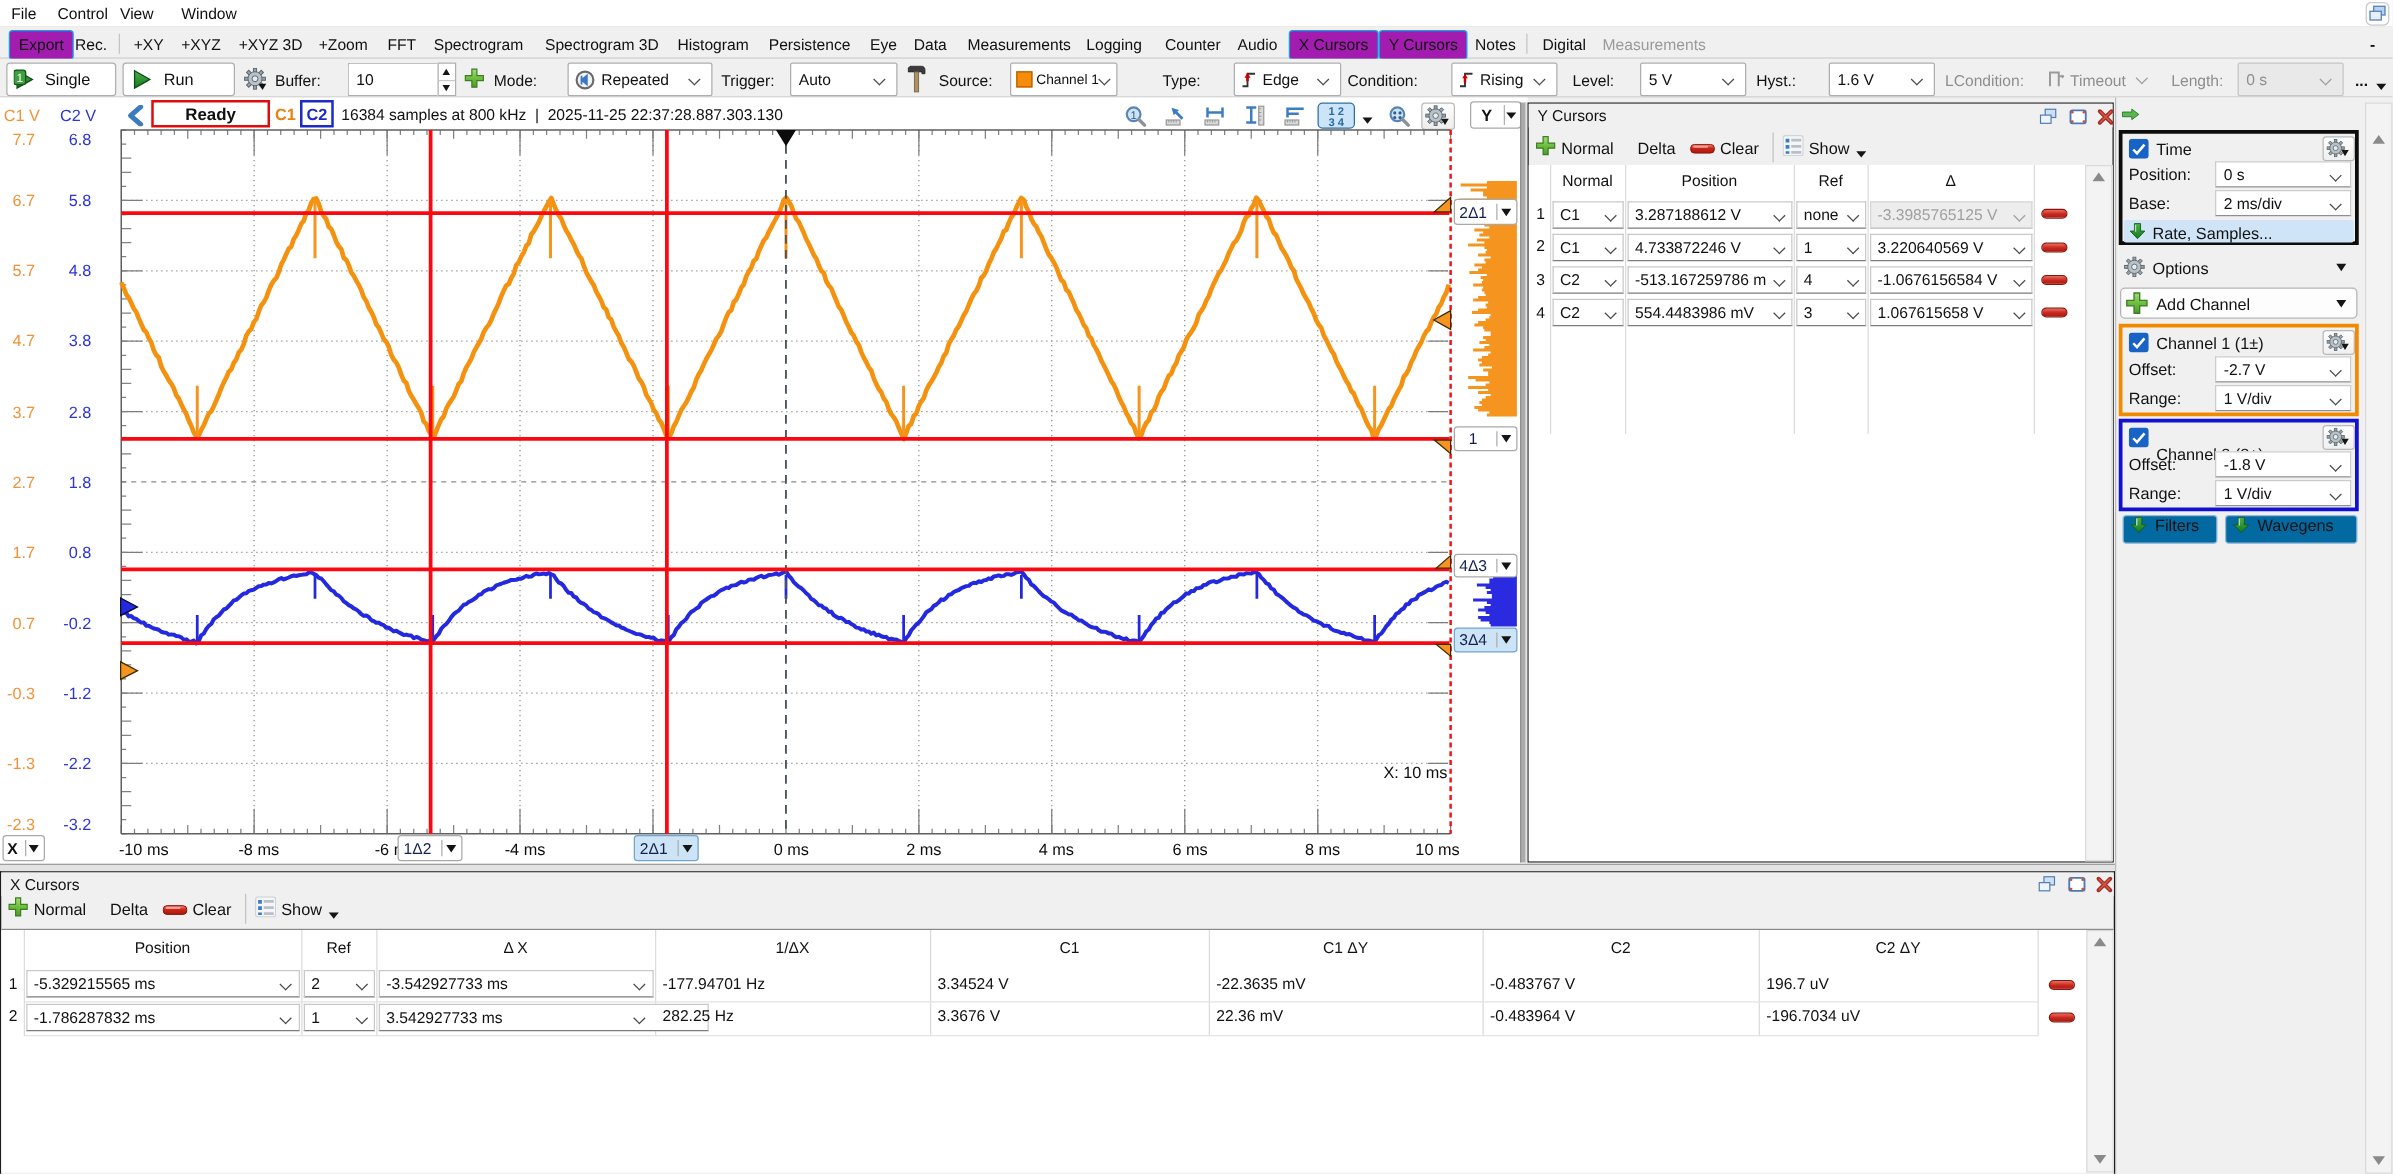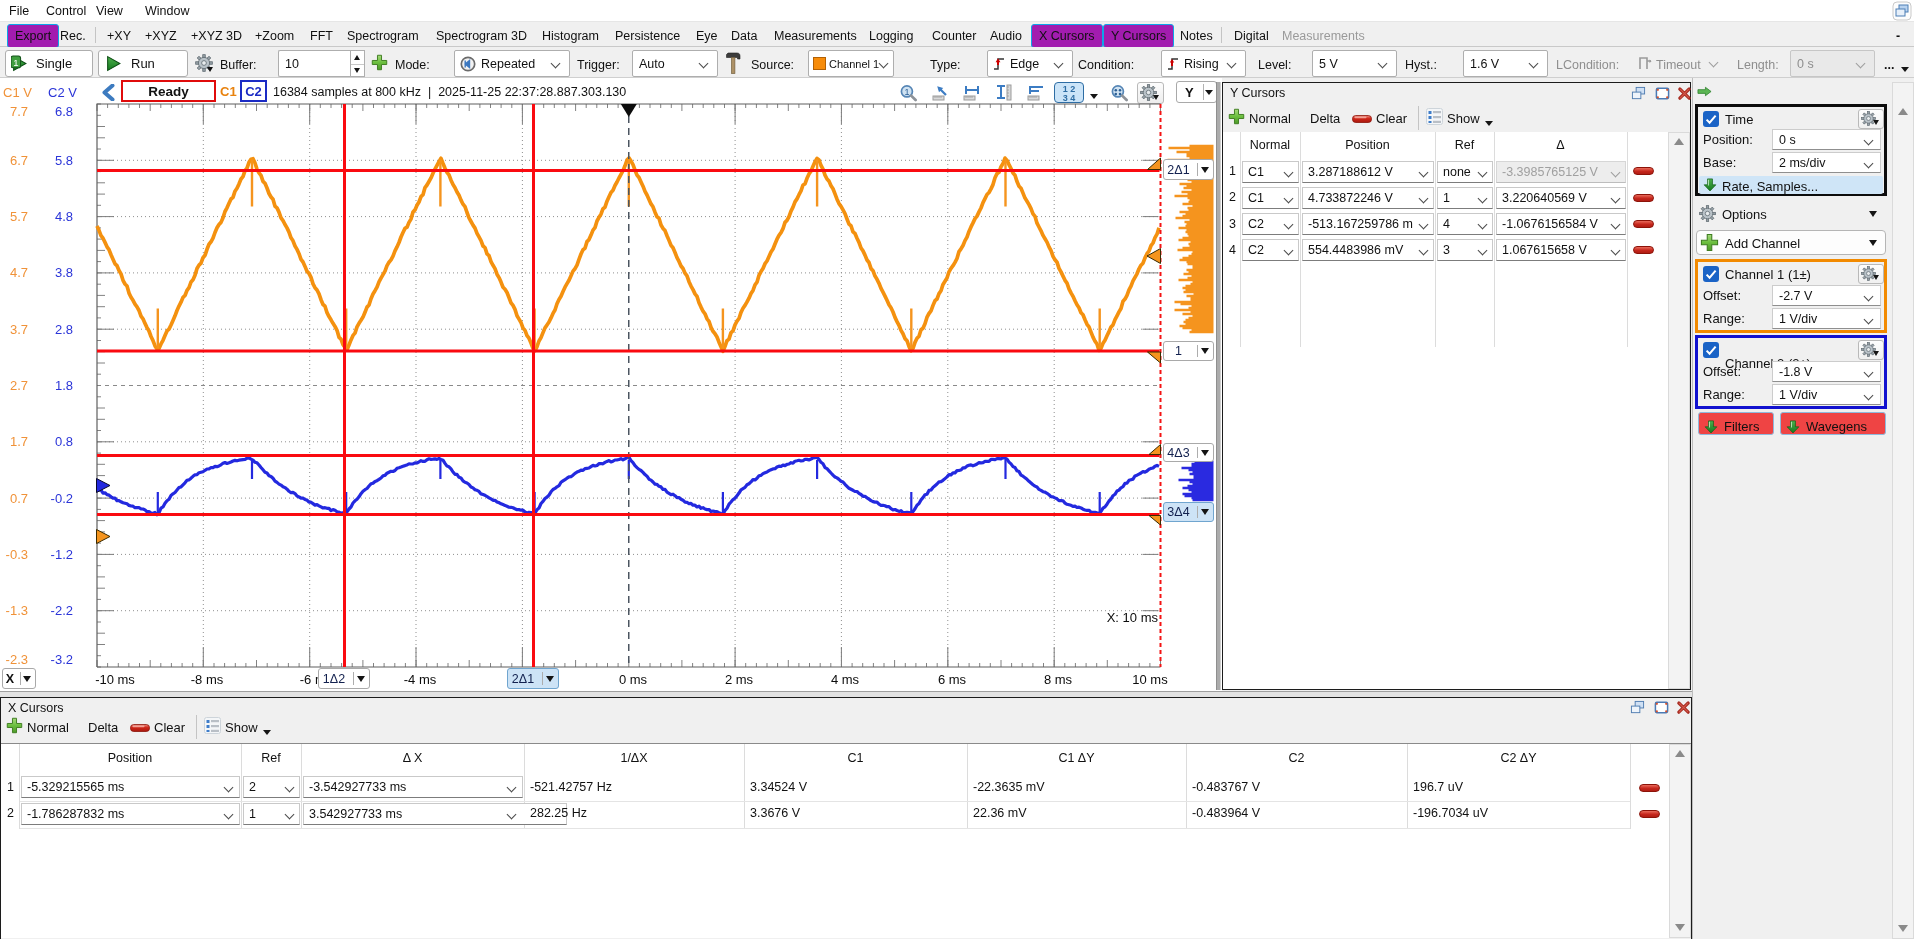--- a/index.html
+++ b/index.html
@@ -41,21 +41,21 @@
 .rowline{position:absolute;height:1px;background:#e4e4e4}
 .sbar{position:absolute;background:#f3f3f3;border:1px solid #dadada}
 .sarr-u{position:absolute;width:0;height:0;border-left:5px solid transparent;border-right:5px solid transparent;border-bottom:7px solid #8a8a8a}
 .sarr-d{position:absolute;width:0;height:0;border-left:5px solid transparent;border-right:5px solid transparent;border-top:7px solid #8a8a8a}
 .sidebox{position:absolute;left:1695px;width:192px;background:#f0f0f0}
 .sidebox .ttl{position:absolute;left:27px;font-size:13px;white-space:nowrap}
 .slbl{position:absolute;left:1703px;font-size:13px;white-space:nowrap}
 .scombo{position:absolute;left:1772px;width:109px;height:21px;background:#fff;border:1px solid #cccccc;border-bottom:1.3px solid #8f8f8f;font-size:12.5px;display:flex;align-items:center;white-space:nowrap}
 .scombo span{padding-left:6px}
 .gearbtn{position:absolute;width:26px;height:20px;background:linear-gradient(180deg,#fdfdfd,#f0f0f0);border:1px solid #b9b9b9;border-radius:3px}
-.lightbtn{position:absolute;background:#ef4444;border:1px solid #8fb9dc;border-radius:3px;display:flex;align-items:flex-end;font-size:13px}
+.lightbtn{position:absolute;background:#0369a1;border:1px solid #8fb9dc;border-radius:3px;display:flex;align-items:flex-start;font-size:13px}
 </style></head>
 <body>
 
 <div id="menubar">
  <span style="left:9px">File</span>
     <span style="left:46px">Control</span>
  <span style="left:96px">View</span>
     <span style="left:145px">Window</span>
 </div>
 <svg class="icon" style="left:1892px;top:1px" width="20" height="20" viewBox="0 0 20 20">
@@ -707,21 +707,21 @@
       <span class="cv" style="left:203px;top:7px"></span>
     </div>
     <div class="tcombo" style="left:242px;top:78px;width:57px;height:22px">
       <span>2</span>
       <span class="cv" style="left:42px;top:7px"></span>
     </div>
     <div class="tcombo" style="left:302px;top:78px;width:220px;height:22px">
       <span>-3.542927733 ms</span>
       <span class="cv" style="left:204px;top:7px"></span>
     </div>
-    <div class="cell" style="left:529px;top:82px">-521.42757 Hz</div>
+    <div class="cell" style="left:529px;top:82px">-177.94701 Hz</div>
     <div class="cell" style="left:749px;top:82px">3.34524 V</div>
     <div class="cell" style="left:972px;top:82px">-22.3635 mV</div>
     <div class="cell" style="left:1191px;top:82px">-0.483767 V</div>
     <div class="cell" style="left:1412px;top:82px">196.7 uV</div>
     <div class="rdashbtn" style="left:1638px;top:86px"></div>
     <div class="rowline" style="left:19px;top:103px;width:1610px"></div>
     <div class="cell" style="left:6px;top:108px">2</div>
     <div class="tcombo" style="left:20px;top:105px;width:219px;height:22px">
       <span>-1.786287832 ms</span>
       <span class="cv" style="left:203px;top:7px"></span>

